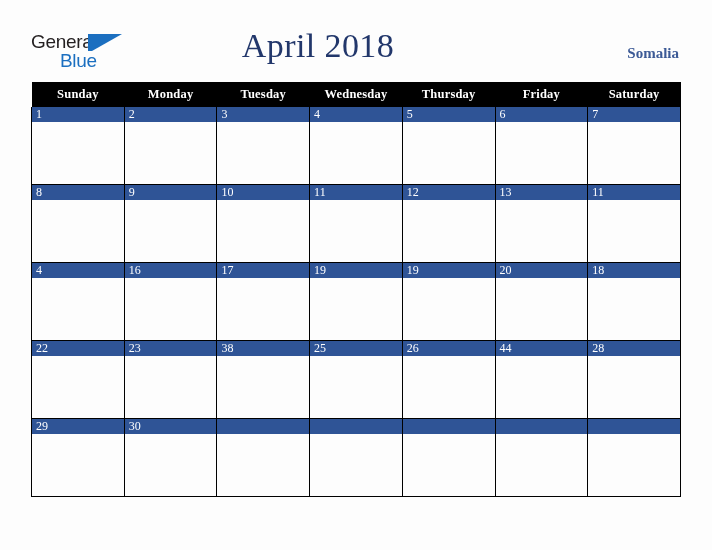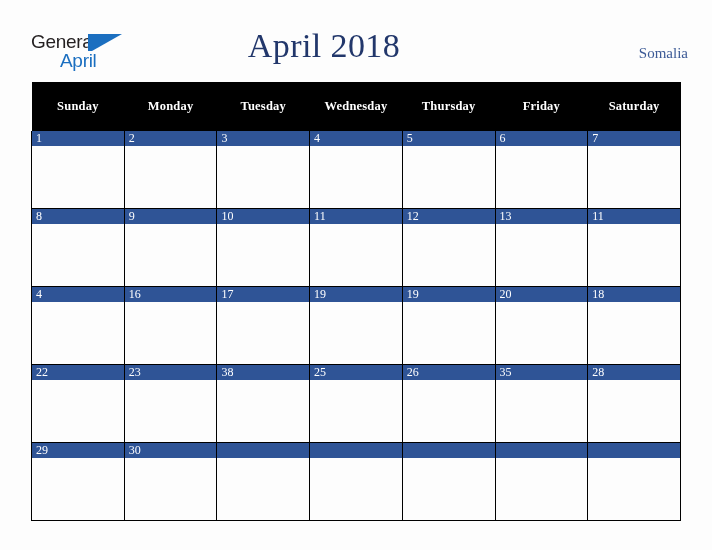--- a/index.html
+++ b/index.html
@@ -80,57 +80,58 @@
     font-size: 19px;
     color: #1b6fc0;
     letter-spacing: -0.3px;
     line-height: 20px;
     white-space: nowrap;
   }
 
   
   .title {
     position: absolute;
-    left: 8px;
+    left: 2px;
     top: 26px;
     width: 632px;
     text-align: center;
     font-size: 34px;
     color: #22376b;
     letter-spacing: 0.4px;
     line-height: 40px;
   }
 
   
   .country {
     position: absolute;
-    right: 24px;
+    right: 33px;
     top: 44px;
     font-size: 15px;
     color: #3c5a96;
     line-height: 18px;
     white-space: nowrap;
+    font-weight: bold;
   }
 
   
   .calendar {
     position: absolute;
     left: 31px;
     top: 82px;
     width: 650px;
     border-collapse: collapse;
     table-layout: fixed;
   }
   .calendar th {
     background: #000000;
     color: #ffffff;
     font-size: 12.5px;
     font-weight: bold;
     height: 25px;
-    padding: 12px;
+    padding: 0;
     text-align: center;
     vertical-align: middle;
     border: none;
     letter-spacing: 0.2px;
   }
   .calendar td {
     padding: 0;
     border-left: 1px solid #000000;
     border-right: 1px solid #000000;
     border-bottom: 1px solid #000000;
@@ -161,21 +162,21 @@
 <div class="page">
 
   <div class="top-bar">
 
     <div class="logo">
       <span class="logo-general">General</span>
       <span class="logo-mark">
         <span class="logo-bar"></span>
         <span class="logo-tri"></span>
       </span>
-      <span class="logo-blue">April</span>
+      <span class="logo-blue">Blue</span>
     </div>
 
     <div class="title">April 2018</div>
 
     <div class="country">Somalia</div>
 
   </div>
 
   <table class="calendar">
     <thead>
@@ -295,21 +296,21 @@
           </td>
         <td>
             <span class="daynum">25</span>
             <span class="cellbody"></span>
           </td>
         <td>
             <span class="daynum">26</span>
             <span class="cellbody"></span>
           </td>
         <td>
-            <span class="daynum">35</span>
+            <span class="daynum">44</span>
             <span class="cellbody"></span>
           </td>
         <td>
             <span class="daynum">28</span>
             <span class="cellbody"></span>
           </td>
       </tr>
       <tr>
         <td>
             <span class="daynum">29</span>

